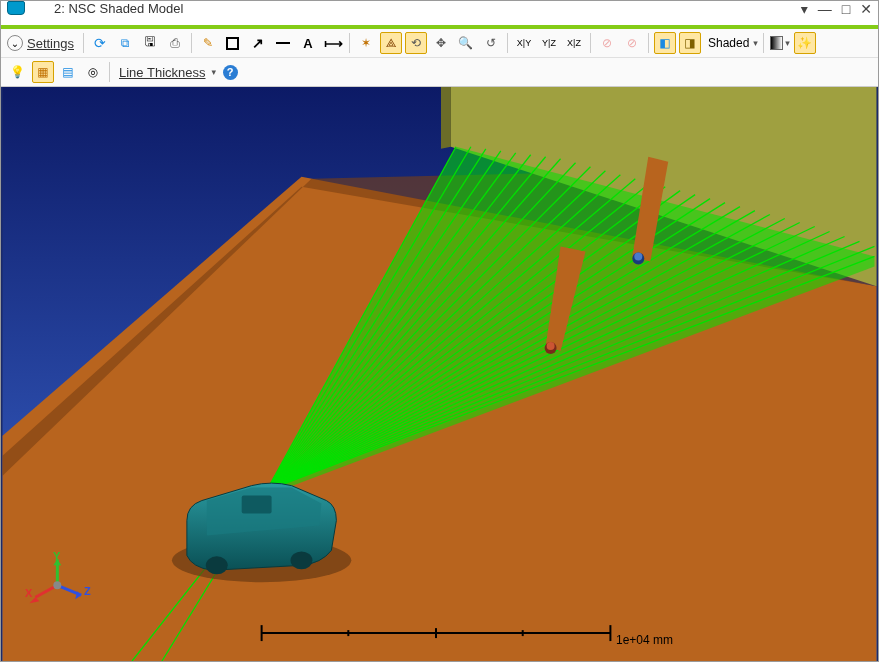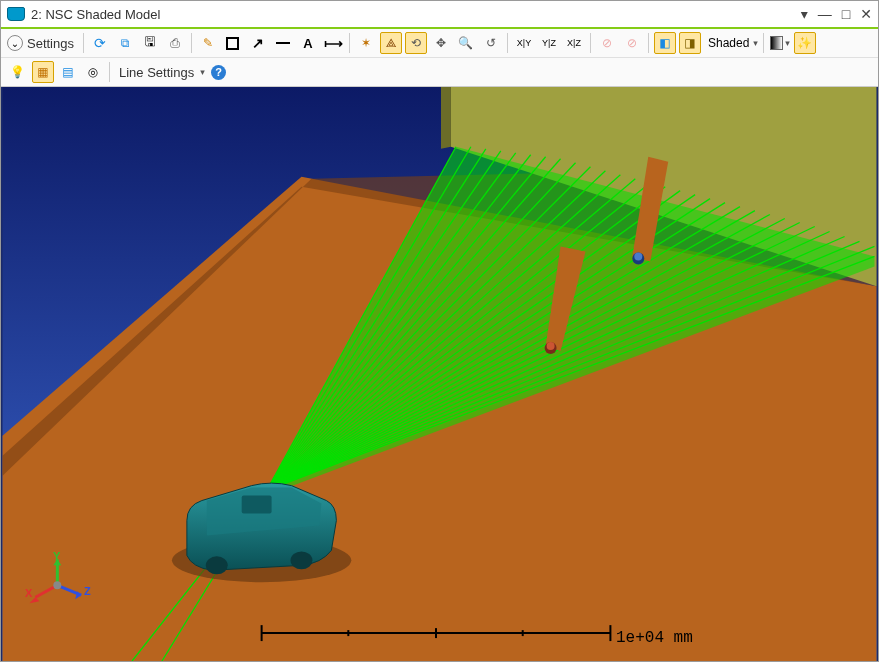--- a/index.html
+++ b/index.html
@@ -1,35 +1,35 @@
 <!DOCTYPE html>
 <html><head>
 <meta charset="utf-8">
 <style>
   * { box-sizing: border-box; margin: 0; padding: 0; }
   html, body { width: 879px; height: 662px; font-family: "Segoe UI", Tahoma, sans-serif; font-size: 12px; background:#fff; }
   .window { width: 879px; height: 662px; border:1px solid #9a9a9a; display:flex; flex-direction:column; }
-  .titlebar { height:28px; background:#fff; border-bottom:2px solid #84cc16; display:flex; align-items:center; padding:0 6px; }
+  .titlebar { height:28px; background:#fff; border-bottom:4px solid #84cc16; display:flex; align-items:flex-start; padding:0 6px;gap:23px; }
   .titlebar .app-icon { width:18px; height:14px; background:#0099cc; border-radius:2px 2px 4px 4px; margin-right:6px; border:1px solid #006688;}
   .titlebar .title { flex:1; color:#333; font-size:13px;}
   .titlebar .winbtns { display:flex; gap:10px; font-size:14px; color:#444; }
   .titlebar .winbtns span { cursor:pointer; }
   .toolbar { display:flex; align-items:center; padding:3px 6px; border-bottom:1px solid #e0e0e0; gap:3px; flex-wrap:nowrap; background:#fafafa;}
   .toolbar.row2 { border-bottom:1px solid #ccc;}
   .tbtn { width:22px; height:22px; border:1px solid transparent; border-radius:2px; display:flex; align-items:center; justify-content:center; cursor:pointer; background:transparent;}
   .tbtn.active { background:#ffe7a3; border:1px solid #d6a200;}
   .tbtn.disabled { opacity:.4; cursor:default;}
   .tsep { width:1px; height:20px; background:#ccc; margin:0 2px;}
-  .tlabel { padding:0 4px; color:#333; font-size:13px; cursor:pointer;}
+  .tlabel { padding:0 4px; color:#333; font-size:13px; cursor:pointer;text-decoration:underline;}
   .chev { font-size:9px; color:#555; margin-left:2px;}
   .dropdown { display:flex; align-items:center; cursor:pointer;}
   .solid-label { padding:0 2px 0 4px;}
   .viewport { flex:1; position:relative; background:#1a2a6a; overflow:hidden;}
   .viewport svg { position:absolute; top:0; left:0; width:100%; height:100%;}
-  .scale-label { position:absolute; bottom:14px; left:615px; font-size:16px; color:#000; font-family:Liberation Mono, monospace;}
+  .scale-label { position:absolute; bottom:14px; left:615px; font-size:12px; color:#000; font-family:Liberation Sans, sans-serif;}
   .axis-label { position:absolute; font-size:11px; font-weight:bold;}
   
   .ic-sq { width:13px; height:13px; border:2px solid #000; }
   .ic-line { width:14px; height:2px; background:#000; }
   .ic-arrow { font-size:14px; font-weight:bold;}
   .ic-A { font-weight:bold; font-size:13px;}
   .ic-H { font-weight:bold; font-size:13px; letter-spacing:-1px;}
   .ic-xy { font-size:9px; font-weight:normal; white-space:nowrap;}
 </style>
 </head>
@@ -157,21 +157,21 @@
         <span style="color:#c07000;">▦</span>
       </div>
     <div class="tbtn">
         <span style="color:#1a8ae2;">▤</span>
       </div>
     <div class="tbtn">
         <span style="color:#000;">◎</span>
       </div>
     <div class="tsep"></div>
     <div class="dropdown">
-      <span class="tlabel">Line Settings</span>
+      <span class="tlabel">Line Thickness</span>
       <span class="chev">▾</span>
     </div>
     <div class="tbtn">
         <span style="width:15px;height:15px;border-radius:8px;background:#2a7dd4;color:#fff;display:inline-flex;align-items:center;justify-content:center;font-size:11px;font-weight:bold;">?</span>
       </div>
   </div>
 
   <div class="viewport">
     <svg viewBox="0 0 877 576">
       <defs>

